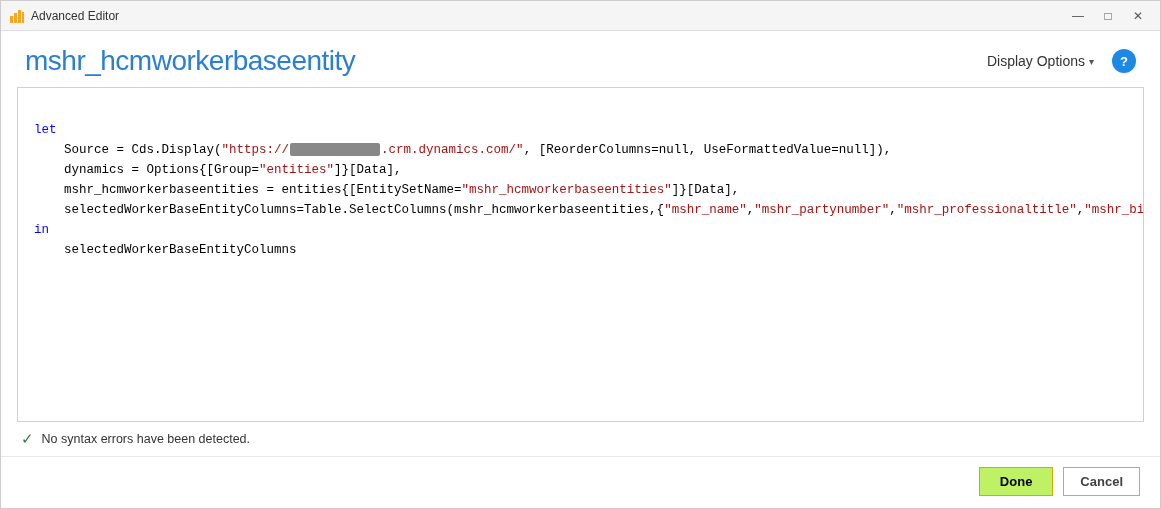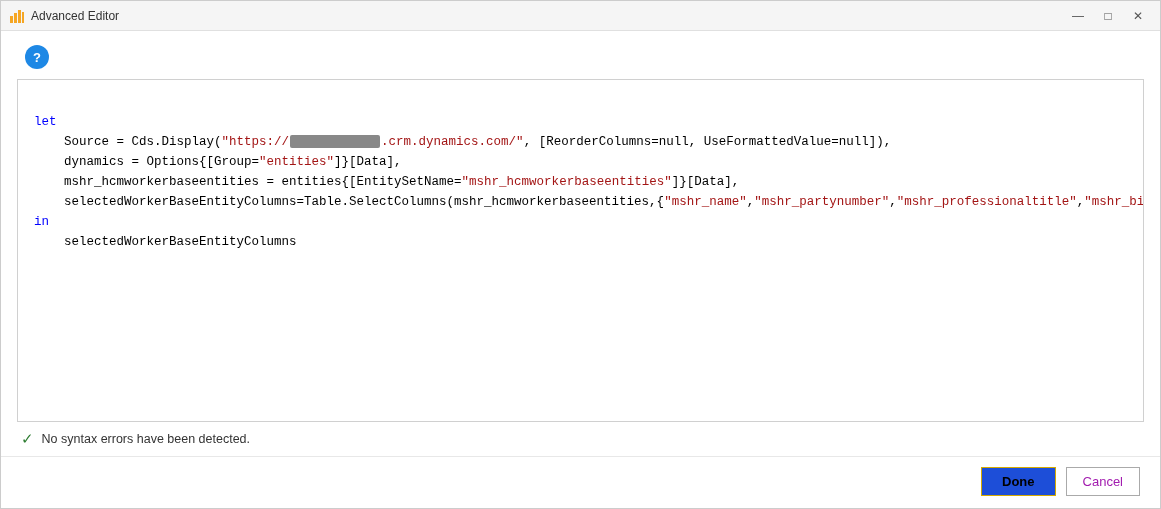--- a/index.html
+++ b/index.html
@@ -166,37 +166,38 @@
     .footer {
       display: flex;
       justify-content: flex-end;
       align-items: center;
       padding: 10px 20px 12px 20px;
       gap: 10px;
       flex-shrink: 0;
       border-top: 1px solid #e8e8e8;
     }
     .btn-done {
-      background: #1d4ed8;
+      background: #bef264;
       border: 1px solid #d4aa00;
       color: #000;
       font-size: 13px;
       padding: 6px 20px;
       cursor: pointer;
       font-weight: 600;
       min-width: 70px;
     }
     .btn-cancel {
       background: #fff;
       border: 1px solid #aaa;
-      color: #a21caf;
+      color: #404040;
       font-size: 13px;
       padding: 6px 16px;
       cursor: pointer;
       min-width: 70px;
+      font-weight: bold;
     }
   </style>
 </head>
 <body>
 
 <div class="window">
 
   <div class="title-bar">
     <div class="title-bar-left">
 
@@ -209,21 +210,26 @@
       <span class="title-bar-text">Advanced Editor</span>
     </div>
     <div class="title-bar-controls">
       <button class="title-btn">—</button>
       <button class="title-btn">□</button>
       <button class="title-btn close">✕</button>
     </div>
   </div>
 
   <div class="header-section">
+    <h1 class="query-title">mshr_hcmworkerbaseentity</h1>
     <div class="header-right">
+      <button class="display-options-btn">
+        <span>Display Options</span>
+        <span class="chevron-down">▾</span>
+      </button>
       <button class="help-btn">?</button>
     </div>
   </div>
 
   <div class="editor-area">
     <div class="code-container">
 <span class="kw-blue">let</span>
     <span class="normal">Source</span> <span class="normal">= </span><span class="normal">Cds.Display(</span><span class="str-red">"https://</span><span class="redacted"> </span><span class="str-red">.crm.dynamics.com/"</span><span class="normal">, [ReorderColumns=null, UseFormattedValue=null]),</span>
     <span class="normal">dynamics</span><span class="normal"> = Options{[Group=</span><span class="str-red">"entities"</span><span class="normal">]}[Data],</span>
     <span class="normal">mshr_hcmworkerbaseentities</span><span class="normal"> = entities{[EntitySetName=</span><span class="str-red">"mshr_hcmworkerbaseentities"</span><span class="normal">]}[Data],</span>

